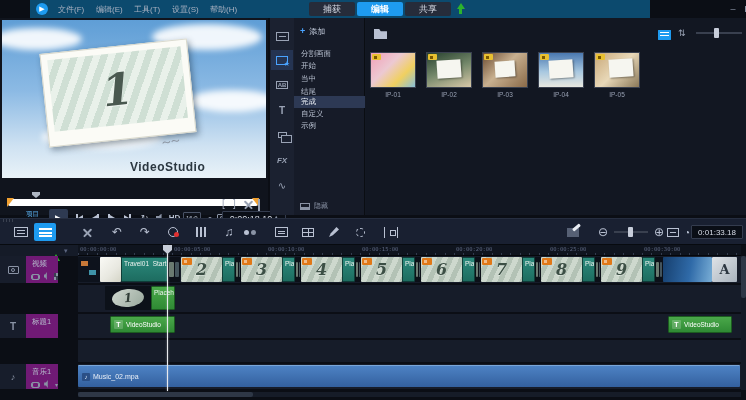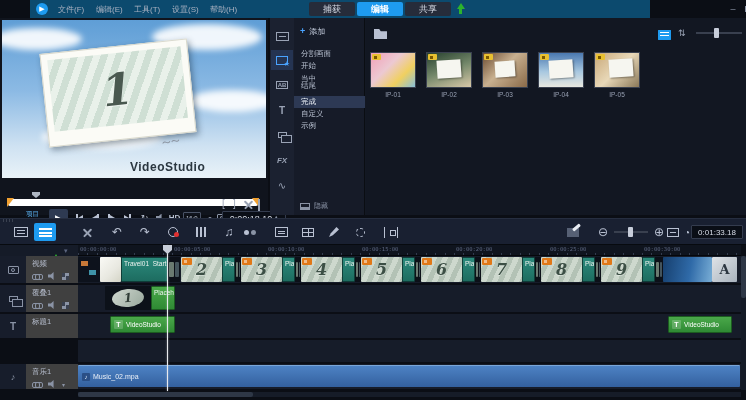--- a/index.html
+++ b/index.html
@@ -120,21 +120,21 @@
   .fitbox{width:12px;height:9px;border:1px solid currentColor;position:relative;}
   .fitbox:after{content:"";position:absolute;left:2px;top:3px;width:6px;height:1px;background:currentColor;}
 
   
   .tmgr{position:absolute;left:0;top:245px;width:78px;height:11px;background:#151b28;}
   .tmic{position:absolute;top:2px;color:#8a93a5;font-size:7px;cursor:pointer;}
   .lines3{width:9px;height:7px;background:linear-gradient(#8a93a5 0 1px,transparent 1px 3px,#8a93a5 3px 4px,transparent 4px 6px,#8a93a5 6px 7px);}
   .greentri{width:0;height:0;border-left:4px solid transparent;border-right:4px solid transparent;border-bottom:7px solid #2db32d;}
   .ruler{position:absolute;left:78px;top:245px;width:663px;height:11px;background:#0f141e;border-bottom:1px solid #05070b;background-image:repeating-linear-gradient(90deg,#333c4e 0 1px,transparent 1px 9.4px);background-size:100% 3px;background-position:0 8px;background-repeat:no-repeat;cursor:pointer;}
   .rlab{position:absolute;top:1px;font-size:5.5px;color:#5c6680;font-family:"DejaVu Sans Mono",monospace;}
-  .th{position:absolute;left:0;width:78px;background:#404040;}
+  .th{position:absolute;left:0;width:58px;background:#701a75;}
   .th-ic{position:absolute;left:0;top:0;bottom:0;width:26px;background:#171d2b;display:flex;align-items:center;justify-content:center;color:#8a93a5;}
   .th-body{position:absolute;left:26px;right:0;top:0;bottom:0;padding:3px 0 0 6px;}
   .th-name{font-size:7.5px;color:#b6bdcd;white-space:nowrap;}
   .th-ctl{display:flex;gap:5px;align-items:center;margin-top:3px;color:#8a93a5;font-size:6px;}
   .cam{width:11px;height:8px;border:1px solid #8a93a5;border-radius:1px;position:relative;}
   .cam:after{content:"";position:absolute;inset:1px 2.5px;border:1px solid #8a93a5;border-radius:50%;}
   .mic{width:4px;height:6px;background:#8a93a5;border-radius:2px;position:relative;}
   .mic:after{content:"";position:absolute;left:-2px;bottom:-2px;width:8px;height:2px;border-bottom:1px solid #8a93a5;}
   .lnk{position:relative;width:11px;height:5px;}
   .lnk:before,.lnk:after{content:"";position:absolute;top:0;width:6px;height:4px;border:1px solid #8a93a5;border-radius:2px;}
@@ -286,21 +286,21 @@
         </span>
       <span class="navic" style="top:157px;font-size:10px">
           <span>∿</span>
         </span>
     </div>
     <div class="catpanel">
       <div class="addrow"><b>+</b><span>添加</span></div>
       <div class="catrow" style="top:30px">分割画面</div>
       <div class="catrow" style="top:42px">开始</div>
       <div class="catrow" style="top:55px">当中</div>
-      <div class="catrow" style="top:62px">结尾</div>
+      <div class="catrow" style="top:68px">结尾</div>
       <div class="catrow sel" style="top:78px">完成</div>
       <div class="catrow" style="top:90px">自定义</div>
       <div class="catrow" style="top:102px">示例</div>
       <div class="hidebar">
           <span class="panelic"></span>
           <span>隐藏</span>
         </div>
     </div>
     <span class="collapse">‹</span>
     <div class="gallery">
@@ -416,33 +416,20 @@
       </div>
     <div class="th-body">
       <div class="th-name">视频</div>
       <div class="th-ctl">
           <span class="lnk"></span>
           <span class="spk"></span>
           <span class="chk"></span>
         </div>
     </div>
   </div>
-  <div class="th" style="top:285px;height:27px">
-    <div class="th-ic">
-        <span class="ovl" style="color:#8a93a5"></span>
-      </div>
-    <div class="th-body">
-      <div class="th-name">覆叠1</div>
-      <div class="th-ctl">
-          <span class="lnk"></span>
-          <span class="spk"></span>
-          <span class="chk"></span>
-        </div>
-    </div>
-  </div>
   <div class="th" style="top:314px;height:24px">
     <div class="th-ic" style="font-weight:bold;font-size:10px">
         <span>T</span>
       </div>
     <div class="th-body">
         <div class="th-name">标题1</div>
       </div>
   </div>
   <div class="th" style="top:364px;height:25px">
     <div class="th-ic" style="font-size:9px">

